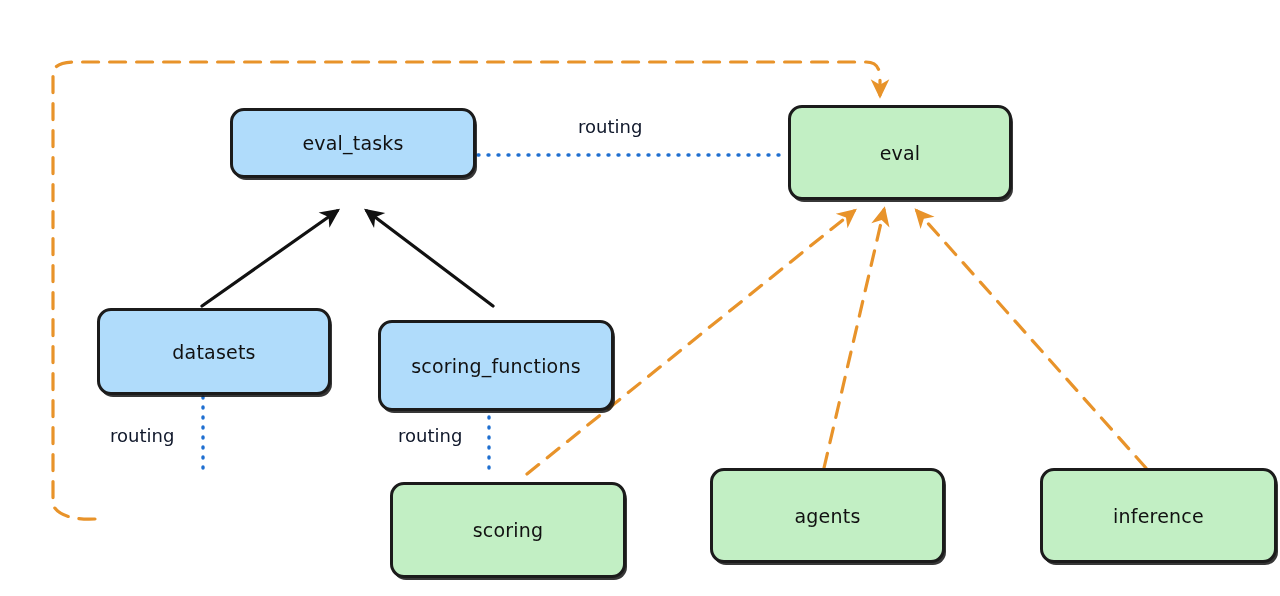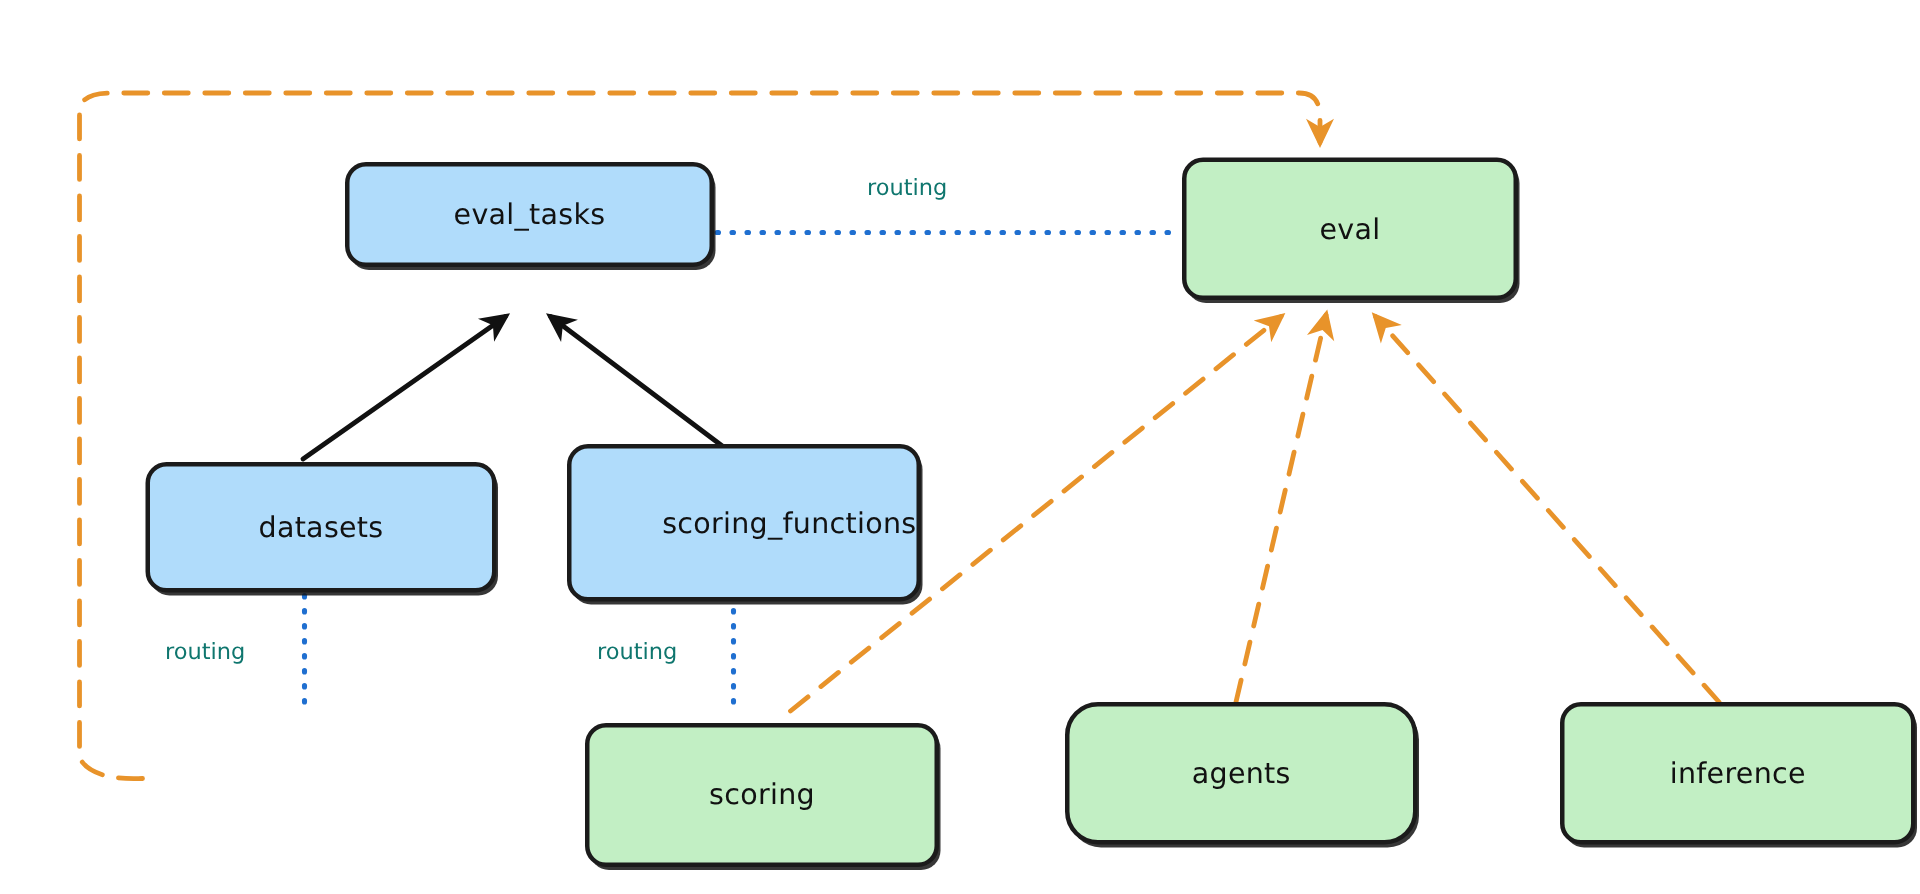--- a/index.html
+++ b/index.html
@@ -41,22 +41,22 @@
   }
   .node.blue  { background: #b0dcfb; }
   .node.green { background: #c2efc4; }
   .node-label {
     pointer-events: none;
     white-space: nowrap;
   }
   .edge-label {
     position: absolute;
     font-family: "DejaVu Sans", sans-serif;
-    font-size: 15px;
-    color: #0f766e;
+    font-size: 18px;
+    color: #0f172a;
     z-index: 4;
     white-space: nowrap;
     background: #ffffff;
     padding: 0 2px;
   }
 </style>
 </head>
 <body>
 
 <div id="canvas">
@@ -113,30 +113,30 @@
   </div>
 
   <div class="node green" style="left:788px; top:105px; width:224px; height:95px;">
     <span class="node-label">eval</span>
   </div>
 
   <div class="node blue" style="left:97px; top:308px; width:234px; height:87px;">
     <span class="node-label">datasets</span>
   </div>
 
-  <div class="node blue" style="left:378px; top:296px; width:236px; height:105px;justify-content:flex-end;">
+  <div class="node blue" style="left:378px; top:320px; width:236px; height:91px;">
     <span class="node-label">scoring_functions</span>
   </div>
 
 
   <div class="node green" style="left:390px; top:482px; width:236px; height:96px;">
     <span class="node-label">scoring</span>
   </div>
 
-  <div class="node green" style="left:710px; top:468px; width:235px; height:95px;border-radius:22px;">
+  <div class="node green" style="left:710px; top:468px; width:235px; height:95px;">
     <span class="node-label">agents</span>
   </div>
 
   <div class="node green" style="left:1028px; top:468px; width:237px; height:95px;margin-left:12px;">
     <span class="node-label">inference</span>
   </div>
 
   <div class="edge-label" style="left:576px; top:116px;">routing</div>
 
   <div class="edge-label" style="left:108px; top:425px;">routing</div>

